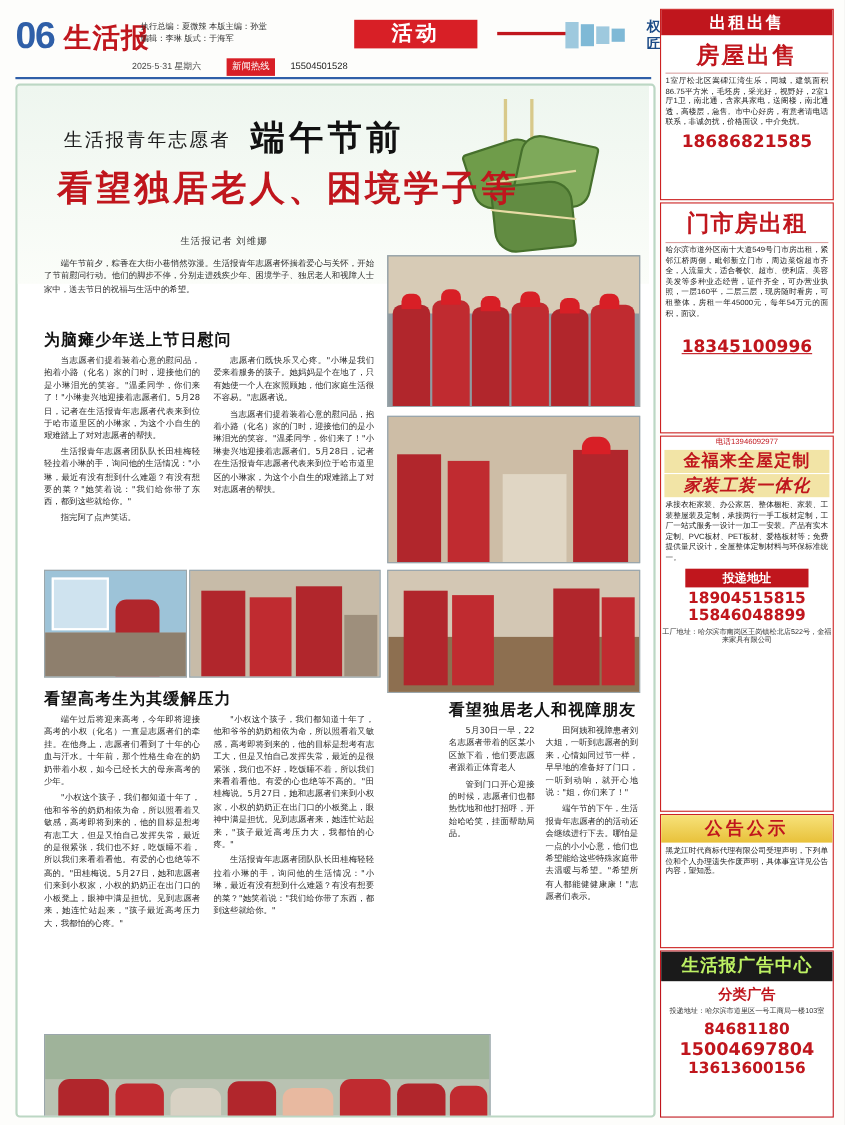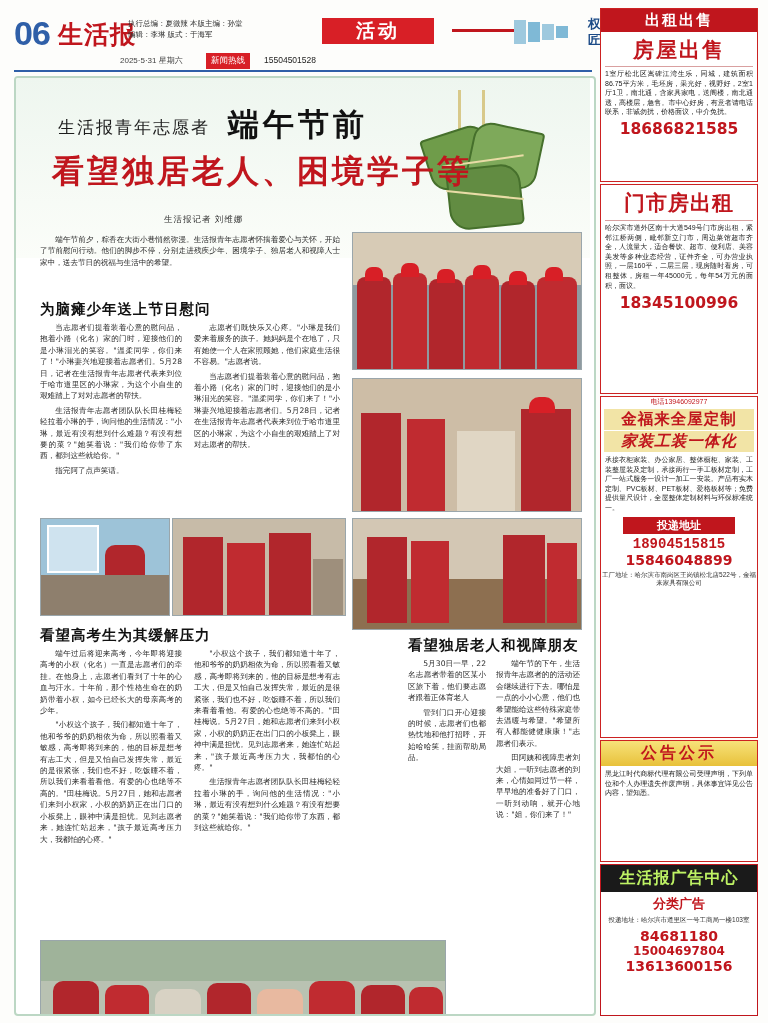--- a/index.html
+++ b/index.html
@@ -195,22 +195,22 @@
       <p>"小权这个孩子，我们都知道十年了，他和爷爷的奶奶相依为命，所以照看着又敏感，高考即将到来的，他的目标是想考有志工大，但是又怕自己发挥失常，最近的是很紧张，我们也不好，吃饭睡不着，所以我们来看着看他。有爱的心也绝等不高的。"田桂梅说。5月27日，她和志愿者们来到小权家，小权的奶奶正在出门口的小板凳上，眼神中满是担忧。见到志愿者来，她连忙站起来，"孩子最近高考压力大，我都怕的心疼。"</p>
       <p>生活报青年志愿者团队队长田桂梅轻轻拉着小琳的手，询问他的生活情况："小琳，最近有没有想到什么难题？有没有想要的菜？"她笑着说："我们给你带了东西，都到这些就给你。"</p>
     </div>
 
     <div class="sub" style="position:absolute;left:392px;top:558px;text-align:center;">看望独居老人和视障朋友</div>
     <div class="col body" style="left:392px;top:580px;width:78px;">
       <p>5月30日一早，22名志愿者带着的区某小区旅下着，他们要志愿者跟着正体育老人</p>
       <p>管到门口开心迎接的时候，志愿者们也都热忱地和他打招呼，开始哈哈笑，挂面帮助局品。</p>
     </div>
     <div class="col body" style="left:480px;top:580px;width:84px;">
+      <p>田阿姨和视障患者刘大姐，一听到志愿者的到来，心情如同过节一样，早早地的准备好了门口，一听到动响，就开心地说："姐，你们来了！"</p>
       <p>端午节的下午，生活报青年志愿者的的活动还会继续进行下去。哪怕是一点的小小心意，他们也希望能给这些特殊家庭带去温暖与希望。"希望所有人都能健健康康！"志愿者们表示。</p>
-      <p>田阿姨和视障患者刘大姐，一听到志愿者的到来，心情如同过节一样，早早地的准备好了门口，一听到动响，就开心地说："姐，你们来了！"</p>
     </div>
 
     <div class="photo" style="left:24px;top:862px;width:404px;height:128px;">
       <div style="position:absolute;left:0;top:0;width:404px;height:128px;background:#b9c2b2;"></div>
       <div style="position:absolute;left:0;top:0;width:404px;height:40px;background:#9fb39a;"></div>
       <div class="ph-red" style="left:12px;top:40px;width:46px;height:88px;border-radius:10px 10px 0 0;"></div>
       <div class="ph-red" style="left:64px;top:44px;width:44px;height:84px;border-radius:10px 10px 0 0;background:#c02b30;"></div>
       <div style="position:absolute;left:114px;top:48px;width:46px;height:80px;background:#d8d2c4;border-radius:10px 10px 0 0;"></div>
       <div class="ph-red" style="left:166px;top:42px;width:44px;height:86px;border-radius:10px 10px 0 0;"></div>
       <div style="position:absolute;left:216px;top:48px;width:46px;height:80px;background:#e8b9a0;border-radius:10px 10px 0 0;"></div>
@@ -228,42 +228,42 @@
       <div class="ad-title" style="font-size:21px;margin:4px 0 2px;letter-spacing:2px;">房屋出售</div>
       <div class="hr"></div>
       <div class="ad-txt">1室厅松北区嵩碑江湾生乐，同城，建筑面积86.75平方米，毛坯房，采光好，视野好，2室1厅1卫，南北通，含家具家电，送阁楼，南北通透，高楼层，急售。市中心好房，有意者请电话联系，非诚勿扰，价格面议，中介免扰。</div>
       <div class="ad-phone" style="font-size:15.5px;margin-top:3px;">18686821585</div>
     </div>
 
     <div class="ad" style="top:176px;height:208px;">
       <div class="ad-title" style="font-size:21px;margin:4px 0 3px;letter-spacing:1px;">门市房出租</div>
       <div class="hr"></div>
       <div class="ad-txt">哈尔滨市道外区南十大道549号门市房出租，紧邻江桥两侧，毗邻新立门市，周边菜馆超市齐全，人流量大，适合餐饮、超市、便利店、美容美发等多种业态经营，证件齐全，可办营业执照，一层160平，二层三层，现房随时看房，可租整体，房租一年45000元，每年54万元的面积，面议。</div>
-      <div class="ad-phone" style="font-size:15.5px;margin-top:4px;">18345100996</div>
+      <div class="ad-phone" style="font-size:15.5px;margin-top:16px;text-decoration:underline;">18345100996</div>
     </div>
 
     <div class="ad" style="top:388px;height:340px;">
       <div style="font-size:7px;text-align:center;color:#c0161d;">电话13946092977</div>
       <div class="ad-title" style="font-size:15.5px;background:#f2e4a6;margin:2px 3px 0;letter-spacing:1px;">金福来全屋定制</div>
       <div class="ad-title" style="font-size:15.5px;background:#f2e4a6;margin:1px 3px 3px;letter-spacing:1px;font-style:italic;">家装工装一体化</div>
       <div class="ad-txt">承接衣柜家装、办公家居、整体橱柜、家装、工装整屋装及定制，承接两行一手工板材定制，工厂一站式服务一设计一加工一安装。产品有实木定制、PVC板材、PET板材、爱格板材等；免费提供量尺设计，全屋整体定制材料与环保标准统一。</div>
       <div class="ad-hdr" style="font-size:11px;margin:4px 22px 2px;padding:1px 0;">投递地址</div>
-      <div class="ad-phone" style="font-size:14px;font-family:Liberation Mono, monospace;">18904515815</div>
+      <div class="ad-phone" style="font-size:14px;">18904515815</div>
       <div class="ad-phone" style="font-size:14px;">15846048899</div>
       <div class="sm" style="margin-top:3px;">工厂地址：哈尔滨市南岗区王岗镇松北店522号，金福来家具有限公司</div>
     </div>
 
     <div class="ad" style="top:732px;height:120px;">
       <div class="goldband ad-title" style="font-size:16px;padding:2px 0;letter-spacing:3px;">公告公示</div>
       <div class="ad-txt" style="padding-top:3px;">黑龙江时代商标代理有限公司受理声明，下列单位和个人办理遗失作废声明，具体事宜详见公告内容，望知悉。</div>
     </div>
 
     <div class="ad" style="top:856px;height:150px;border-color:#c0161d;">
       <div class="dark" style="padding:3px 0;text-align:center;font-size:16px;font-weight:bold;letter-spacing:1px;">生活报广告中心</div>
       <div class="ad-title" style="font-size:13px;margin:3px 0;">分类广告</div>
       <div class="sm">投递地址：哈尔滨市道里区一号工商局一楼103室</div>
       <div class="ad-phone" style="font-size:14px;margin-top:3px;">84681180</div>
-      <div class="ad-phone" style="font-size:12px;">15004697804</div>
+      <div class="ad-phone" style="font-size:16px;">15004697804</div>
       <div class="ad-phone" style="font-size:14px;">13613600156</div>
     </div>
   </div>
 
 </div>
 
 </body></html>

